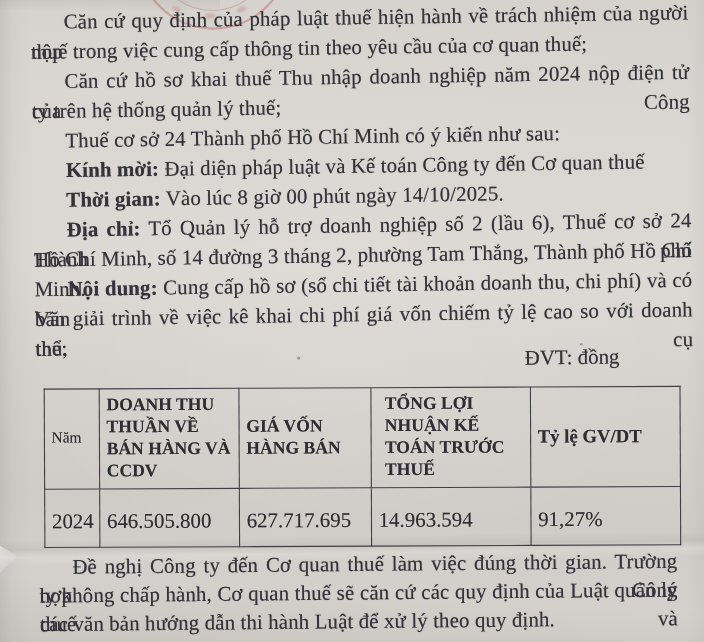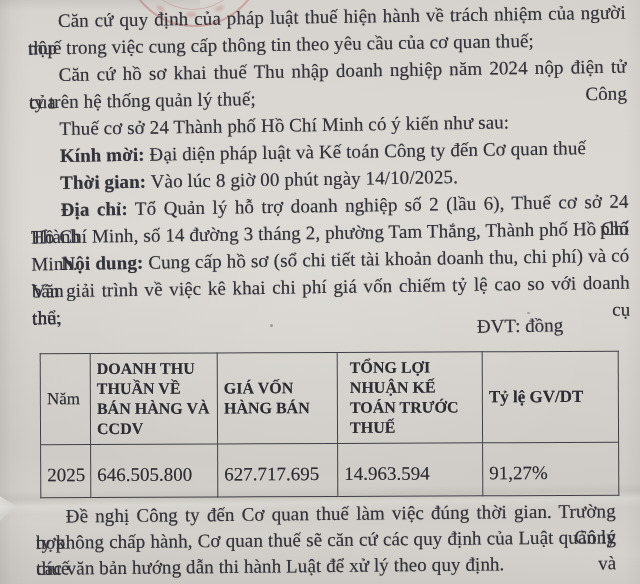--- a/index.html
+++ b/index.html
@@ -24,21 +24,21 @@
   .bottomtext .ln { height:26px; line-height:26px; }
   .dvt { left:477px; top:315px; font-size:19px; transform:rotate(-0.9deg);
          text-shadow:0 0 0.7px rgba(52,50,58,0.55); }
   
   table.tbl { position:absolute; left:40px; top:352px; width:578px;
               border-collapse:collapse; transform:rotate(-0.25deg);
               table-layout:fixed; }
   .tbl td { border:1.7px solid #413f46; vertical-align:middle;
             color:#2f2d34; text-shadow:0 0 0.6px rgba(47,45,52,0.5); padding:2px 6px; }
   .tbl .hdr td { height:82px; font-weight:bold; font-size:16px; line-height:20px; }
-  .tbl .hdr td.nam { font-weight:normal; font-size:17px; }
+  .tbl .hdr td.nam { font-weight:normal; font-size:14px; }
   .tbl .hdr td.ratio { font-size:17px;margin-left:16px; }
   .tbl .datarow td { height:40px; font-size:19px; font-weight:normal; padding-top:10px; }
   .tbl td.c4h { padding:4px 12px; }
   
   .stampring { position:absolute; border-radius:50%; }
   .ring-outer { left:124px; top:-113px; width:136px; height:136px;
                 border:2.3px solid rgba(186,92,88,0.42); }
   .ring-inner { left:139px; top:-98px; width:106px; height:106px;
                 border:1.8px solid rgba(186,92,88,0.30); }
   .stampdot { position:absolute; background:rgba(186,92,88,0.28); border-radius:50%;
@@ -99,21 +99,21 @@
     </colgroup>
     <tbody>
         <tr class="hdr">
       <td class="nam">Năm</td>
       <td>DOANH THU THUẦN VỀ BÁN HÀNG VÀ CCDV</td>
       <td>GIÁ VỐN HÀNG BÁN</td>
       <td class="c4h">TỔNG LỢI NHUẬN KẾ TOÁN TRƯỚC THUẾ</td>
       <td class="ratio">Tỷ lệ GV/DT</td>
     </tr>
     <tr class="datarow">
-      <td>2025</td>
+      <td>2024</td>
       <td>646.505.800</td>
       <td>627.717.695</td>
       <td>14.963.594</td>
       <td>91,27%</td>
     </tr>
   </tbody>
     </table>
 
   <div class="txt bottomtext">
     <div class="ln ind just">Đề nghị Công ty đến Cơ quan thuế làm việc đúng thời gian. Trường hợp Công</div>

